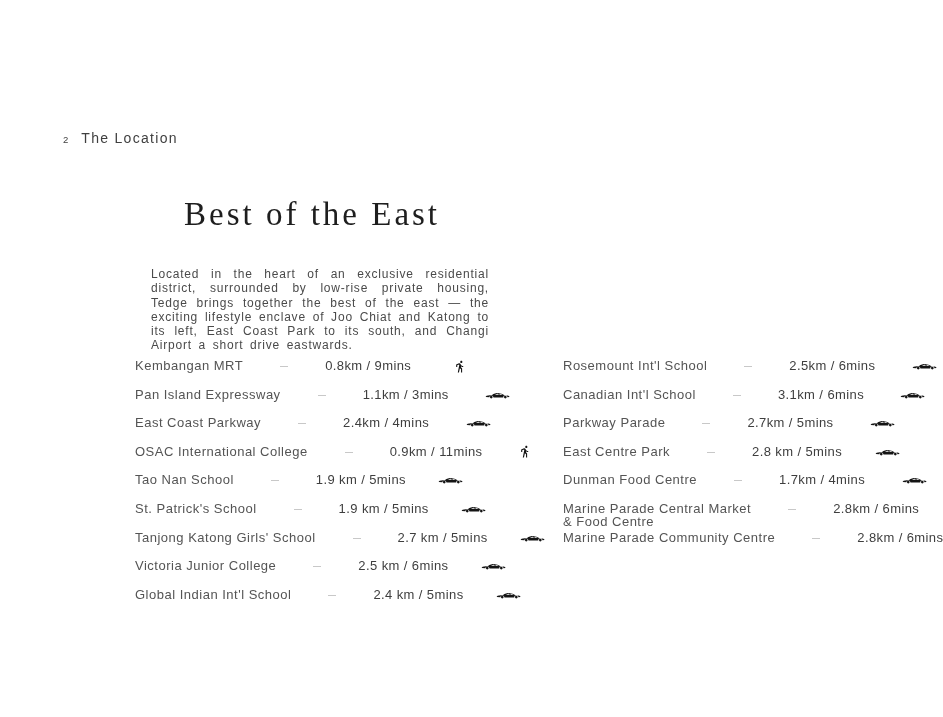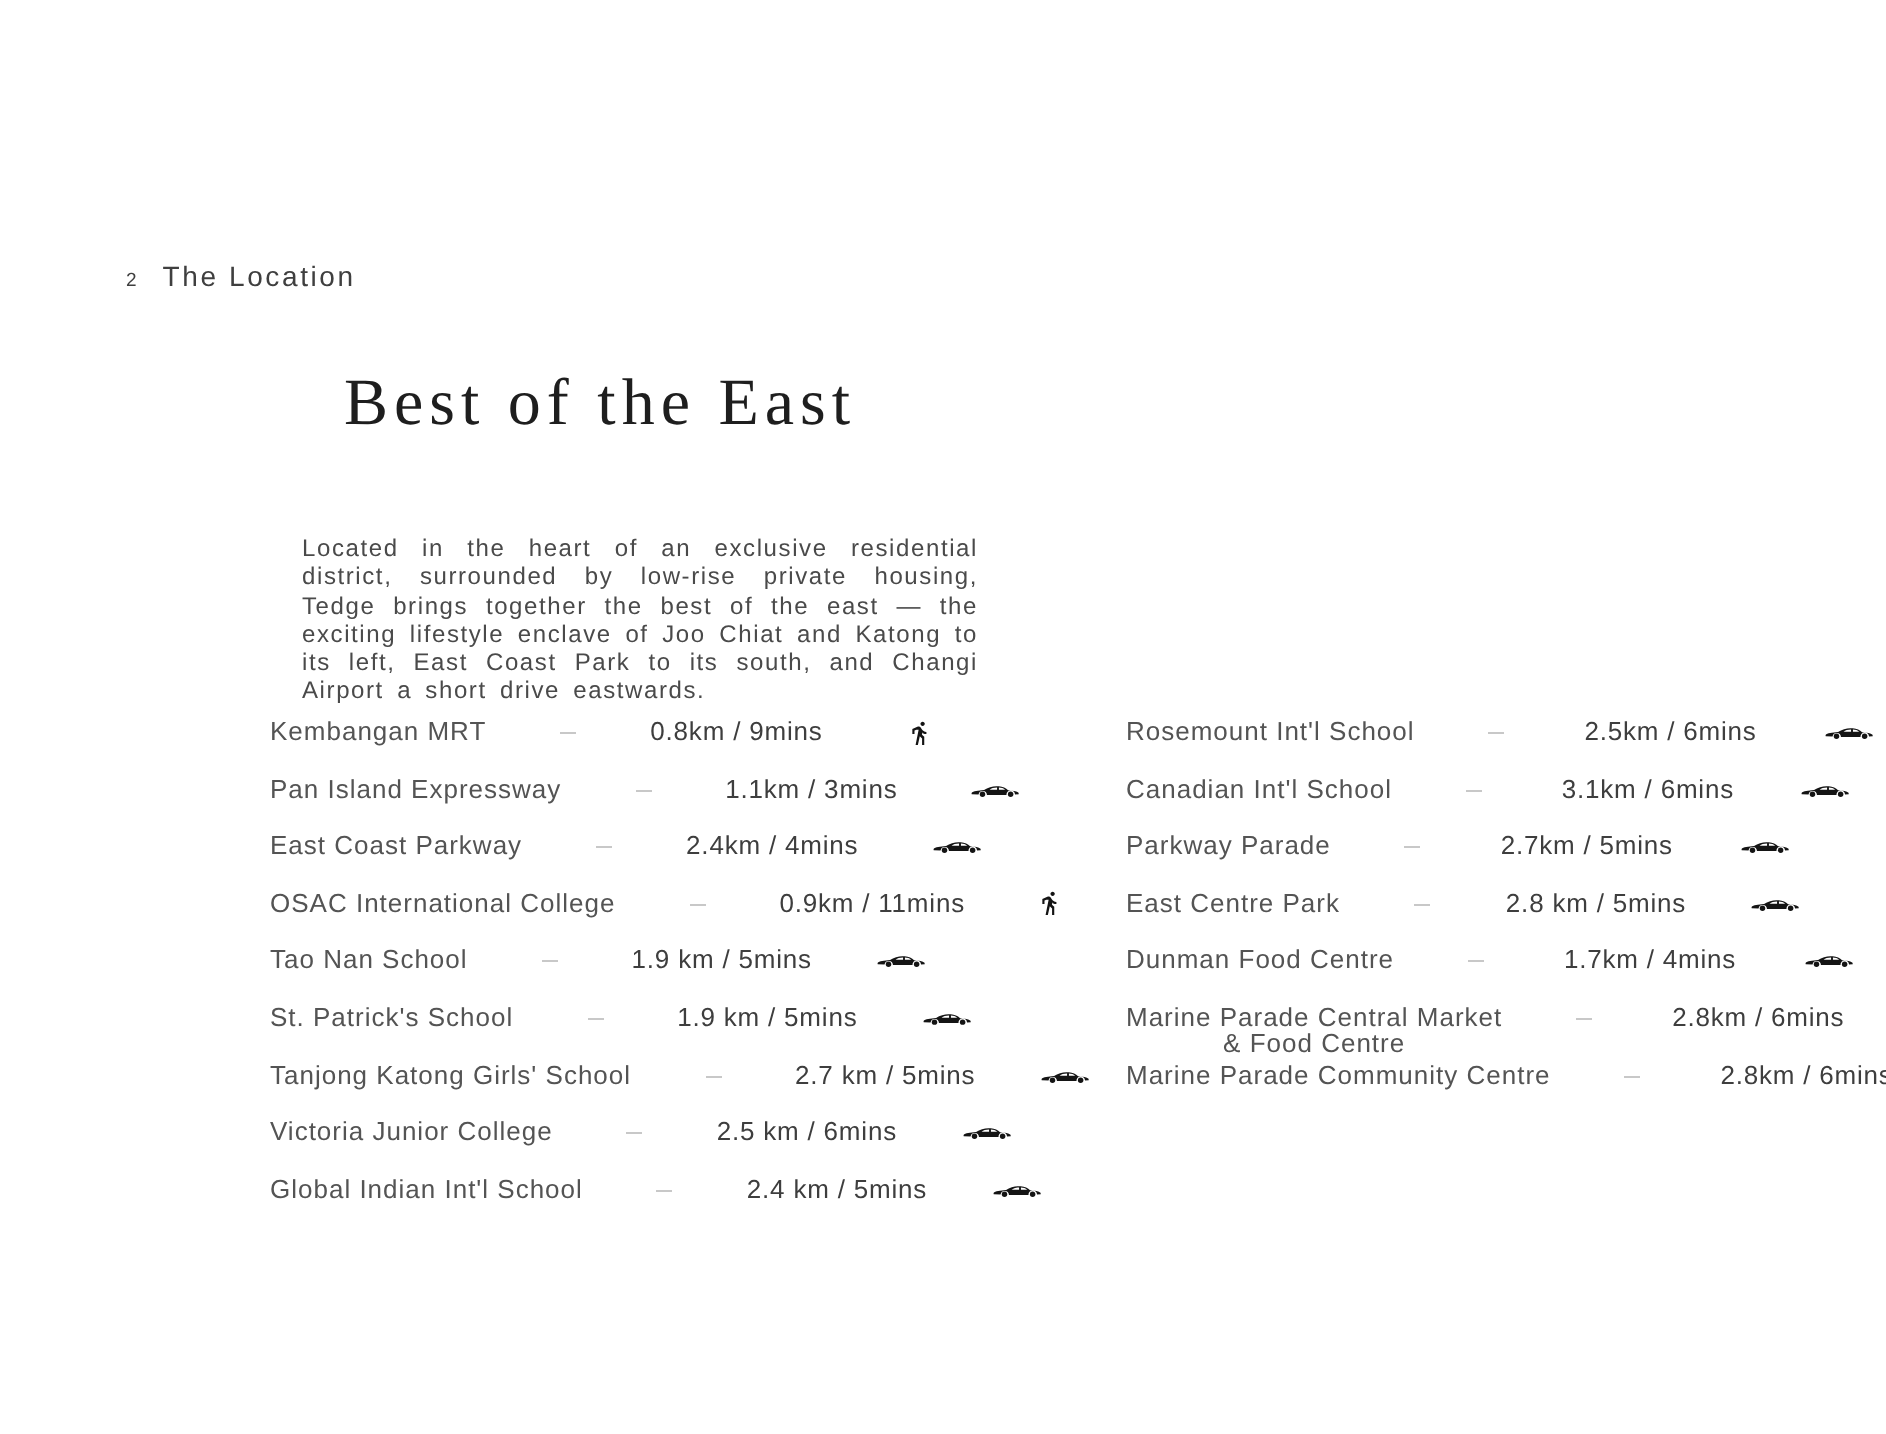--- a/index.html
+++ b/index.html
@@ -33,21 +33,21 @@
   .section-title {
     font-size: 14px;
     letter-spacing: 1.3px;
   }
 
   
   .page-title {
     position: absolute;
     left: 172px;
     top: 184px;
-    margin: 0;
+    margin: 12px;
     font-family: "Liberation Serif", serif;
     font-weight: normal;
     font-size: 33px;
     letter-spacing: 3px;
     color: #1e1e1e;
     white-space: nowrap;
   }
 
   
   .intro {
@@ -63,21 +63,21 @@
     text-align: justify;
     color: #4a4a4a;
   }
 
   
   .loc-column {
     position: absolute;
     top: 359px;
   }
   .loc-column.left  { left: 135px; width: 327px; }
-  .loc-column.right { left: 563px; width: 332px; text-align: center; }
+  .loc-column.right { left: 563px; width: 332px; }
 
   .loc-row {
     display: flex;
     align-items: flex-start;
     height: 28.6px;
     font-size: 13px;
     line-height: 14px;
     gap: 28px;
   }
   .loc-label {

